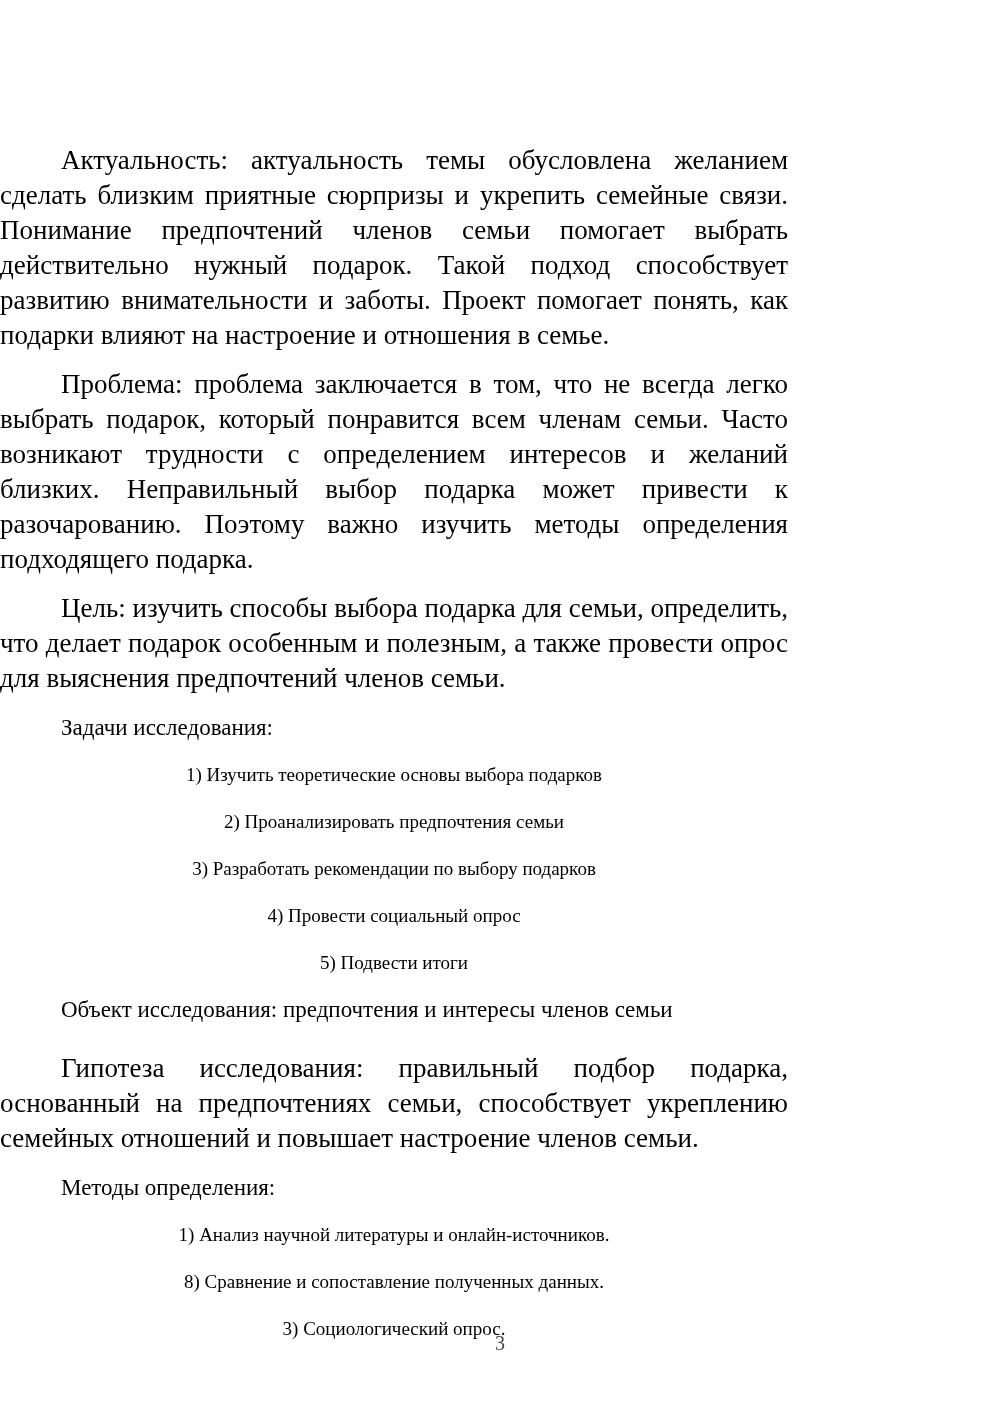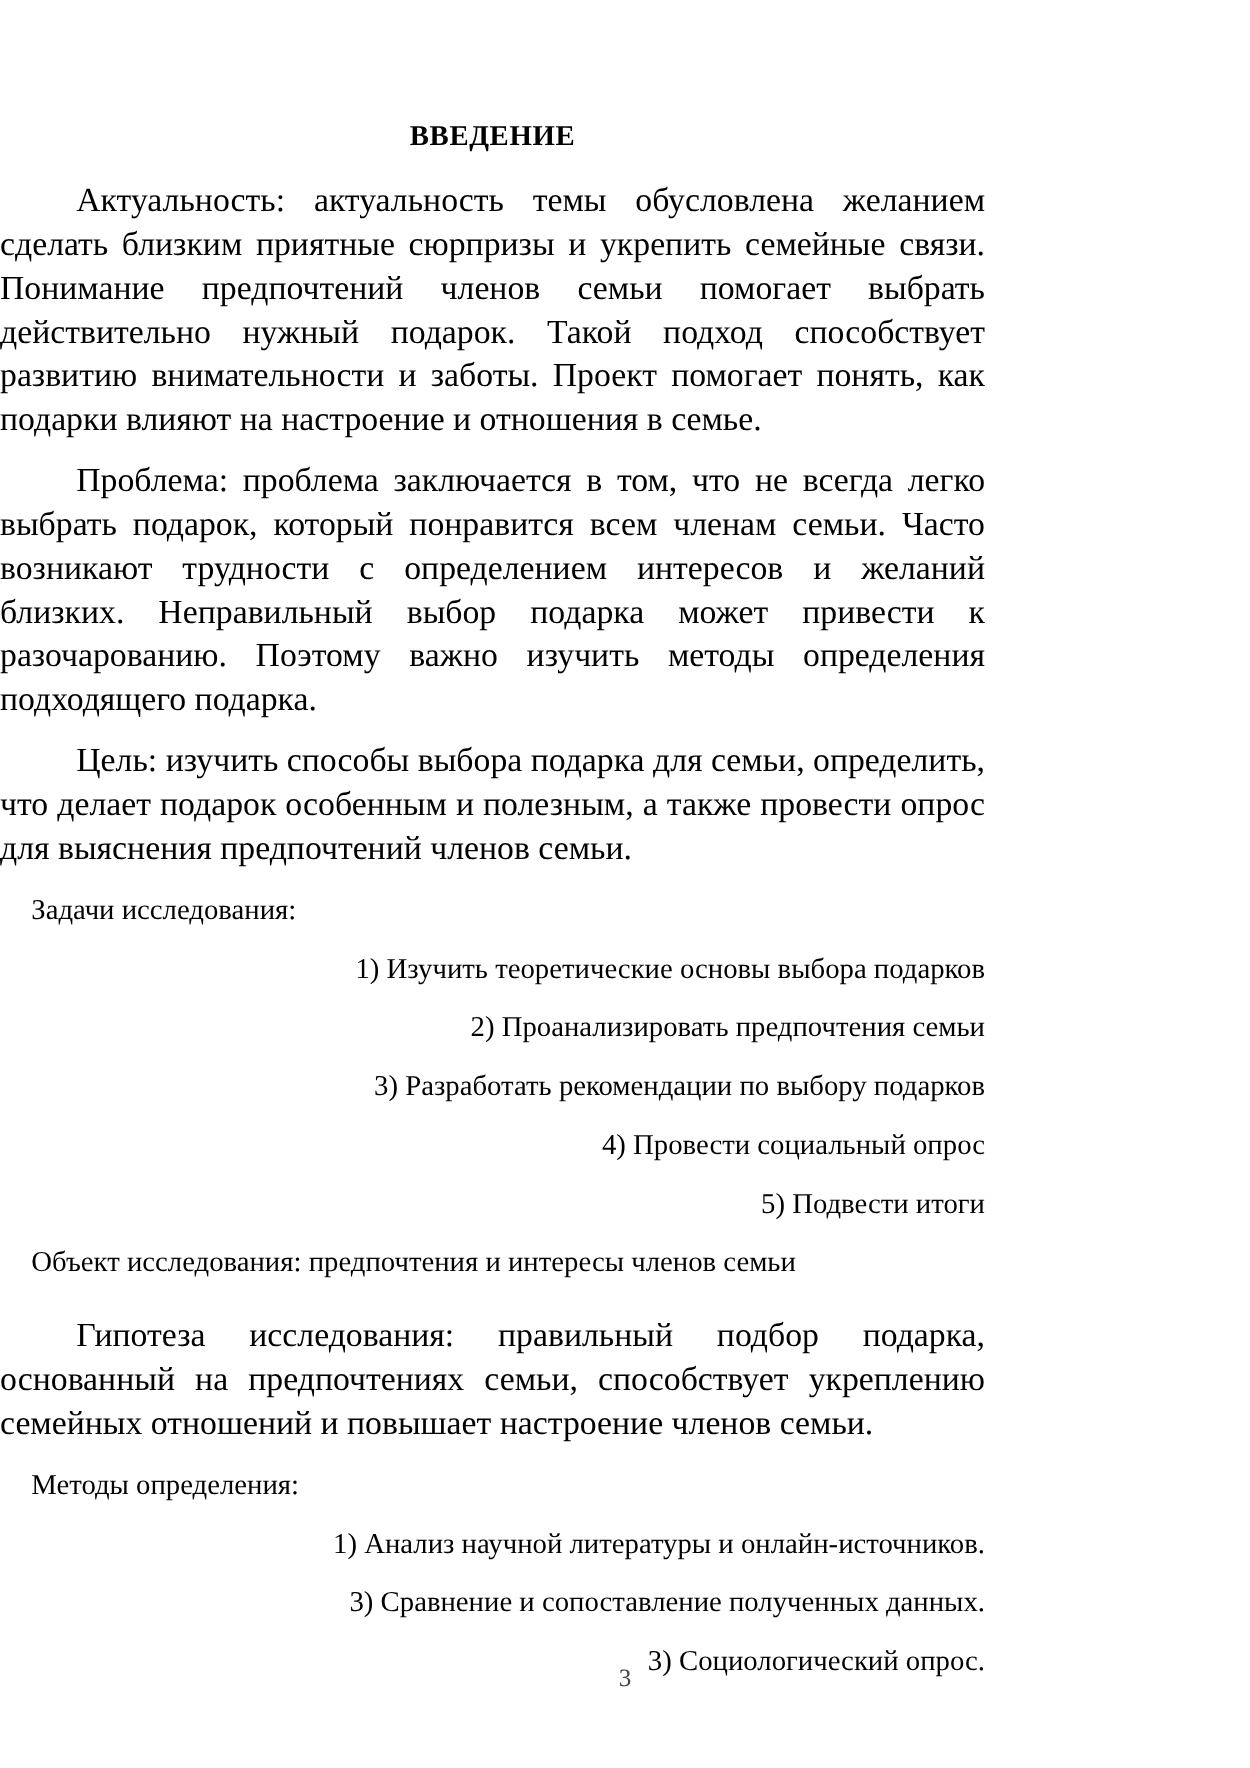--- a/index.html
+++ b/index.html
@@ -49,29 +49,29 @@
     text-indent: 61px;
     hyphens: none;
   }
 
   
   p.block-indent {
     margin: 0;
     font-size: 23px;
     line-height: 35px;
     text-align: left;
-    padding-left: 25px;
+    padding-left: 61px;
   }
 
   
   p.list-item {
     margin: 0;
-    font-size: 23px;
+    font-size: 19px;
     line-height: 35px;
-    text-align: right;
+    text-align: center;
   }
 
   .gap-sm { height: 12px; }
   .gap-md { height: 14px; }
 
   .page-number {
     position: absolute;
     left: 0;
     width: 1000px;
     top: 1332px;
@@ -79,21 +79,20 @@
     font-size: 20px;
     font-family: "Liberation Serif", "DejaVu Serif", serif;
     color: #444444;
   }
 </style>
 </head>
 <body>
 
 <div class="page">
 
-  <h1 class="doc-title">ВВЕДЕНИЕ</h1>
 
   <div class="body-flow">
 
     <p class="para">Актуальность: актуальность темы обусловлена желанием сделать близким приятные сюрпризы и укрепить семейные связи. Понимание предпочтений членов семьи помогает выбрать действительно нужный подарок. Такой подход способствует развитию внимательности и заботы. Проект помогает понять, как подарки влияют на настроение и отношения в семье.</p>
 
     <div class="gap-md"></div>
 
     <p class="para">Проблема: проблема заключается в том, что не всегда легко выбрать подарок, который понравится всем членам семьи. Часто возникают трудности с определением интересов и желаний близких. Неправильный выбор подарка может привести к разочарованию. Поэтому важно изучить методы определения подходящего подарка.</p>
 
     <div class="gap-md"></div>
@@ -138,21 +137,21 @@
     <div class="gap-md"></div>
 
     <p class="block-indent">Методы определения:</p>
 
     <div class="gap-sm"></div>
 
     <p class="list-item">1) Анализ научной литературы и онлайн-источников.</p>
 
     <div class="gap-sm"></div>
 
-    <p class="list-item">3) Сравнение и сопоставление полученных данных.</p>
+    <p class="list-item">8) Сравнение и сопоставление полученных данных.</p>
 
     <div class="gap-sm"></div>
 
     <p class="list-item">3) Социологический опрос.</p>
 
   </div>
 
   <div class="page-number">3</div>
 
 </div>

